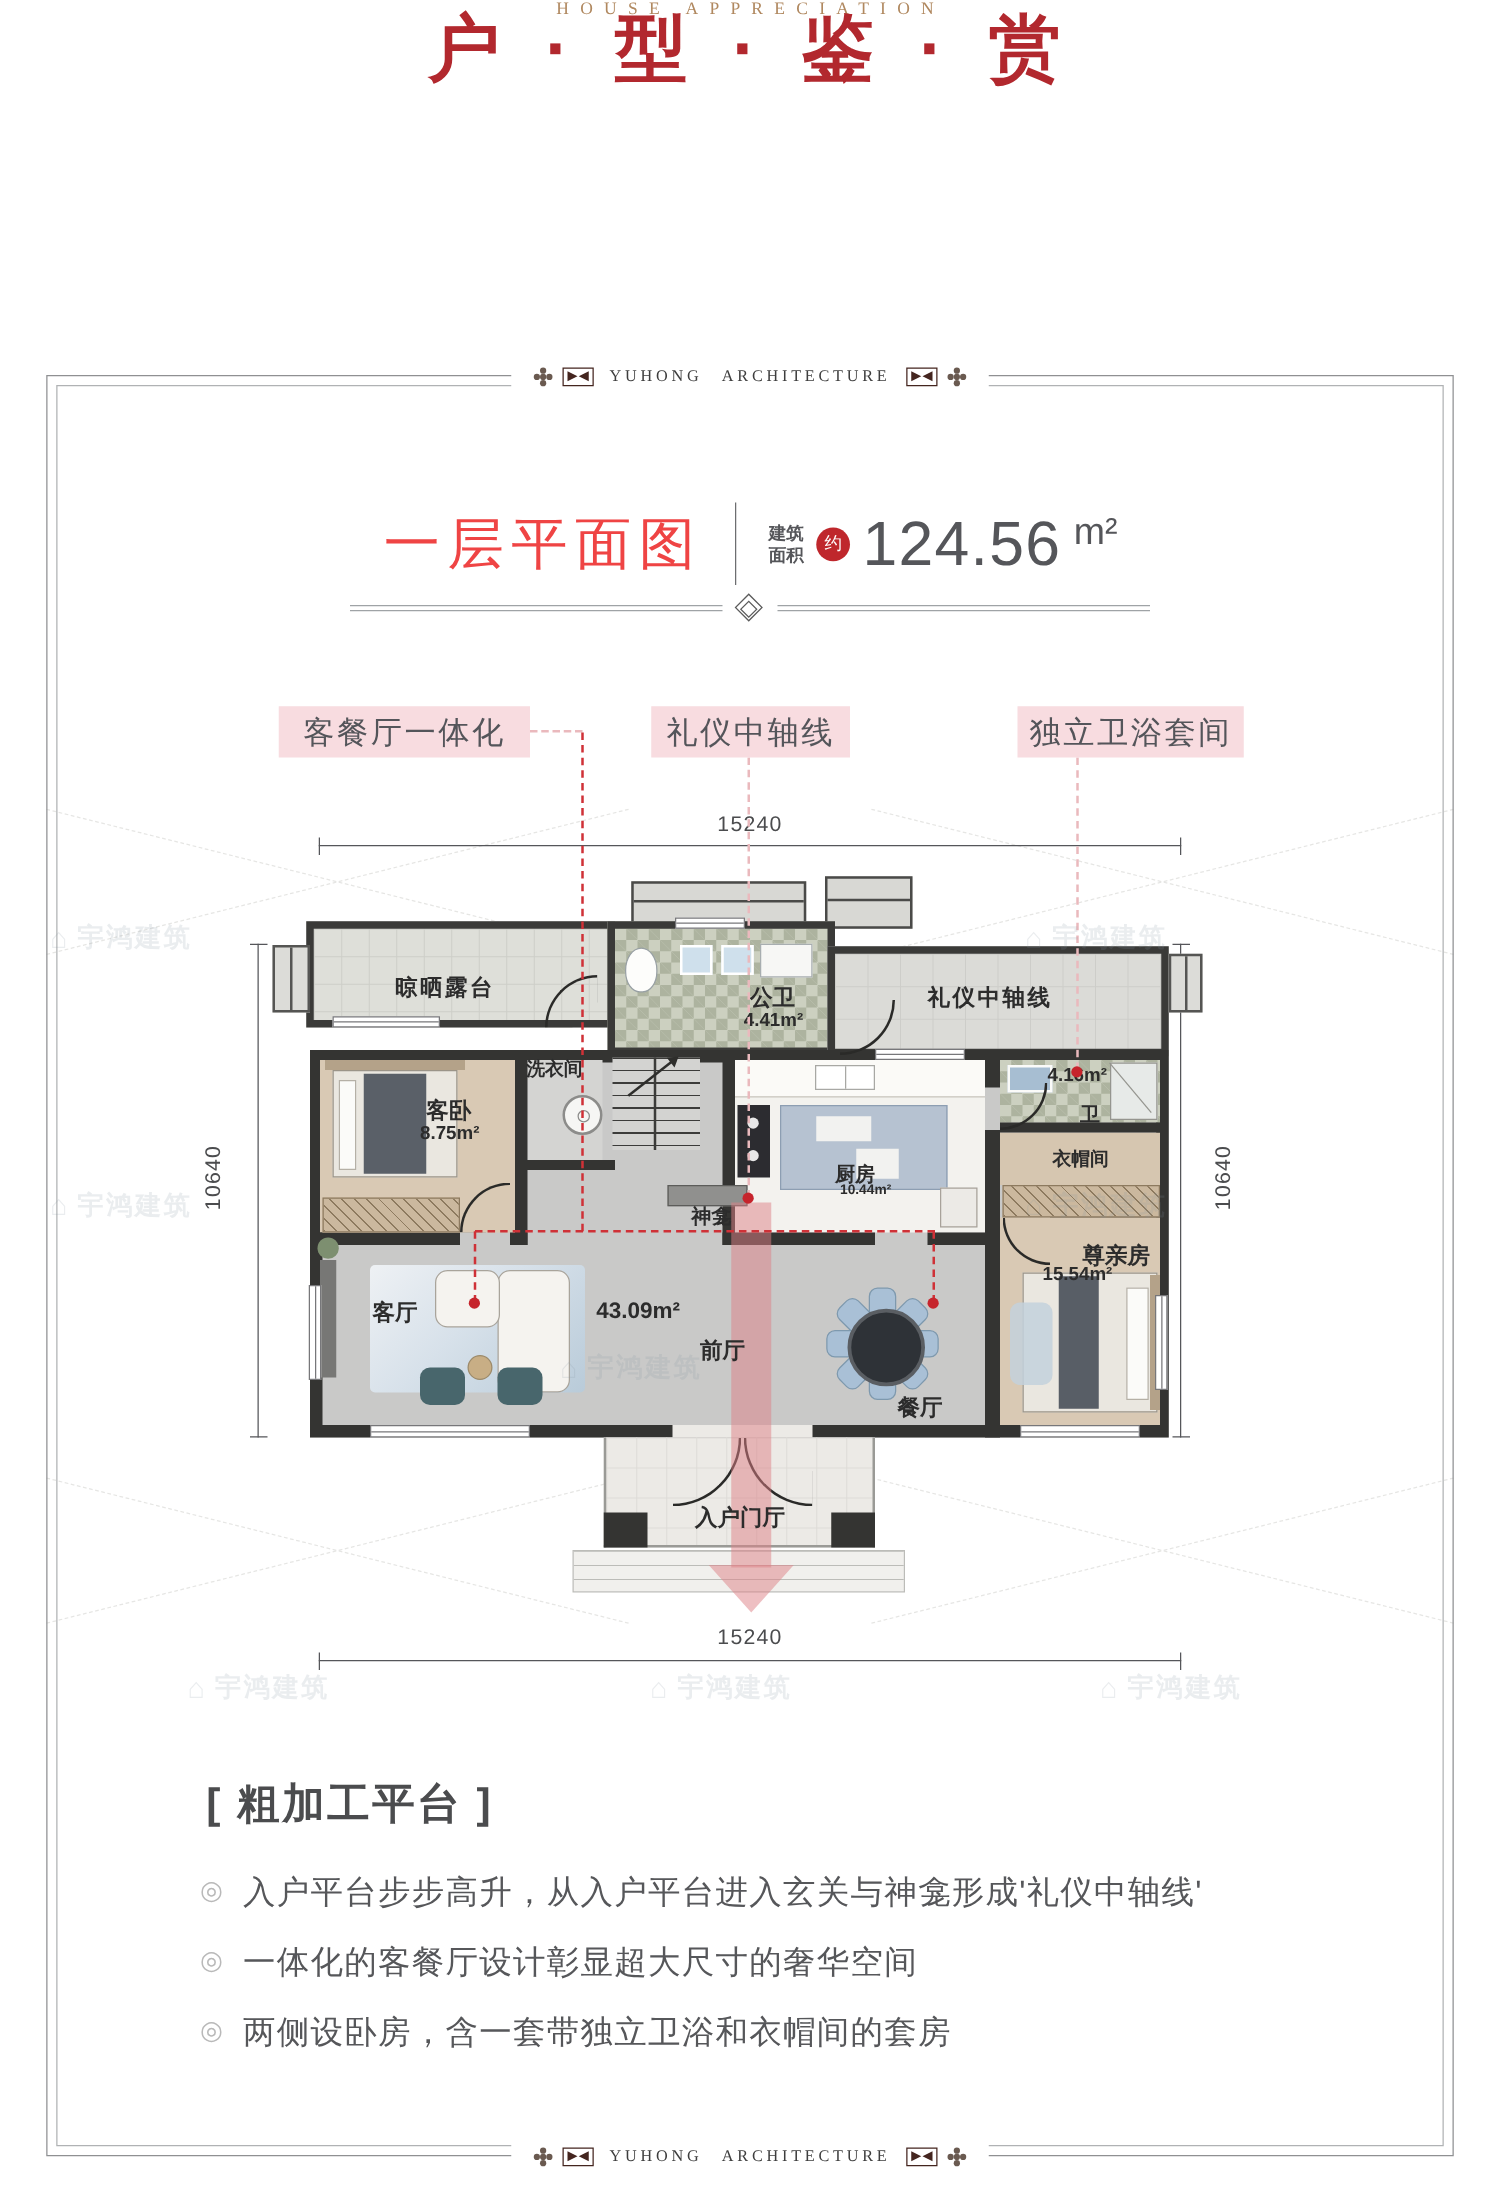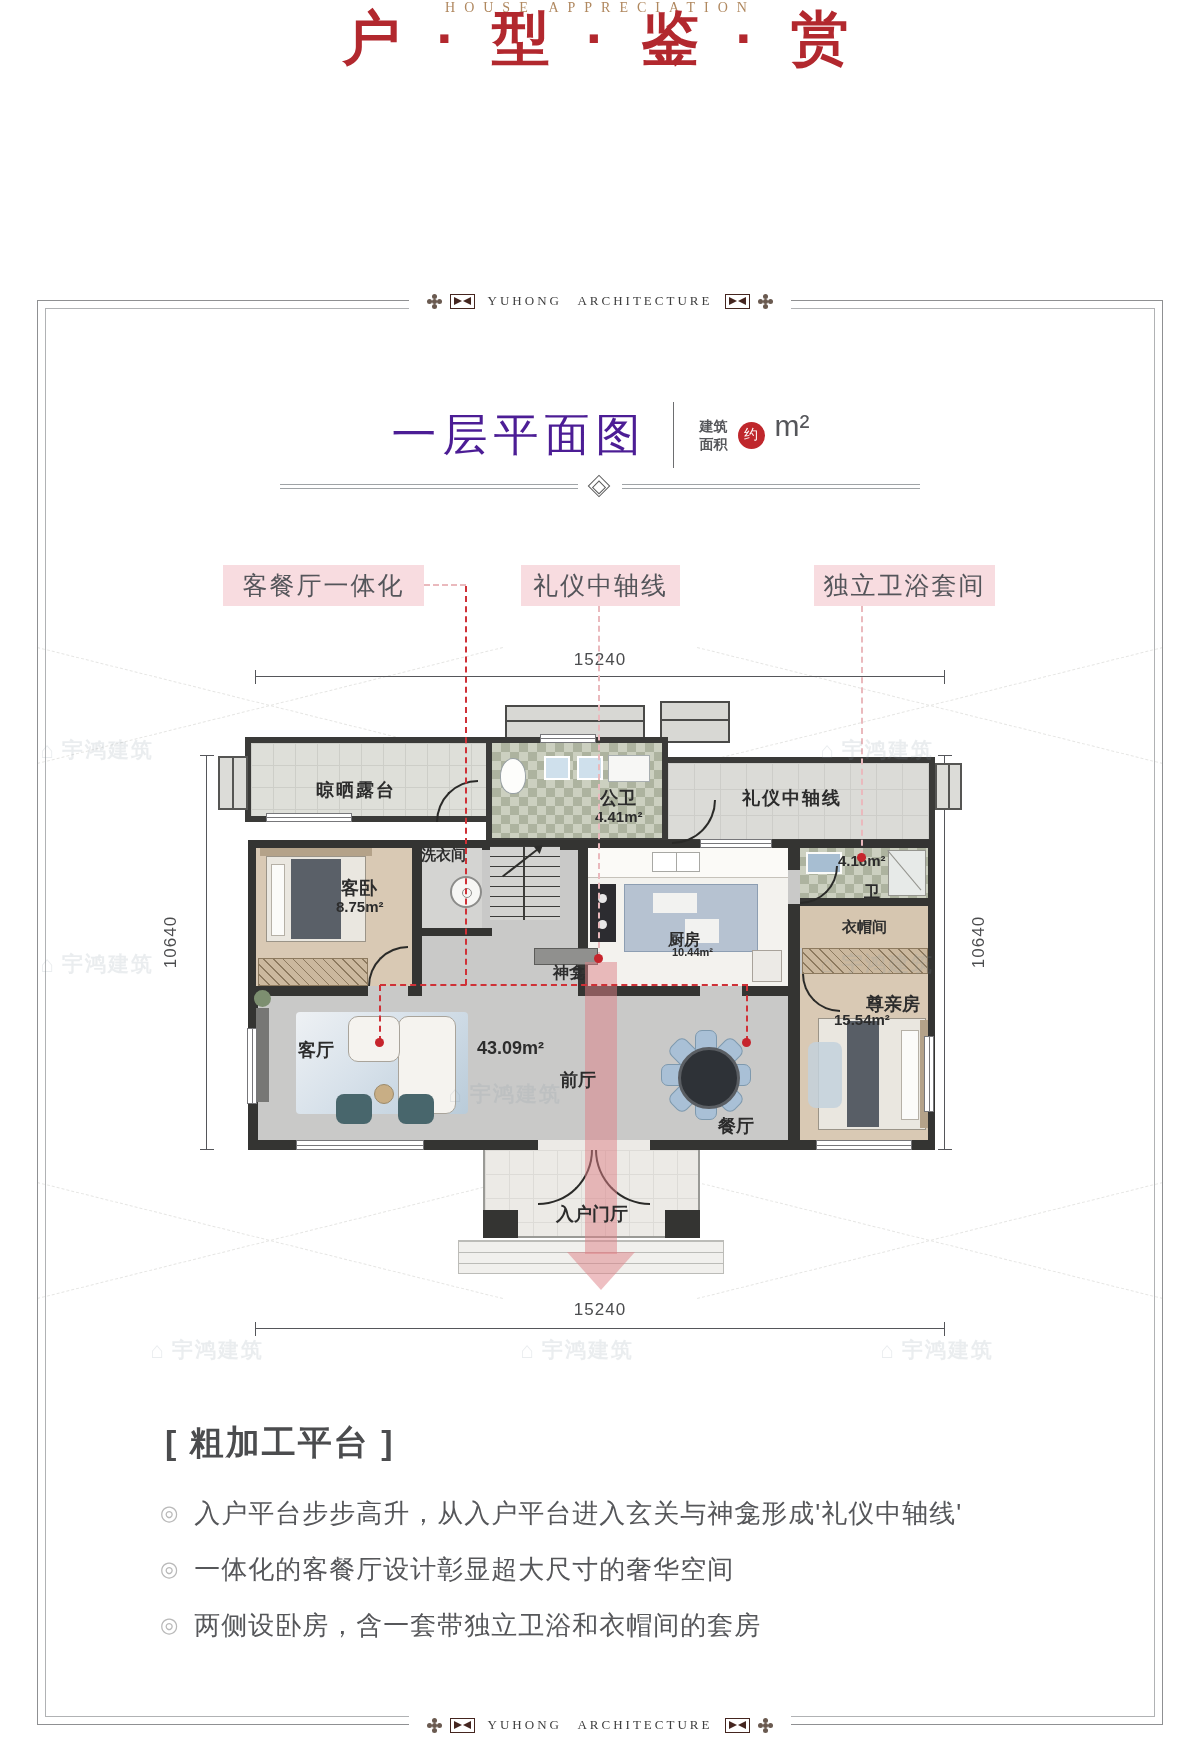--- a/index.html
+++ b/index.html
@@ -19,21 +19,21 @@
   #band-top{left:409px;top:287px}
   #band-bottom{left:409px;top:1711px}
   .quatre{position:relative;width:5px;height:5px;border-radius:50%;background:#6a5a50;box-shadow:0 -5px 0 #6a5a50,0 5px 0 #6a5a50,-5px 0 0 #6a5a50,5px 0 0 #6a5a50;flex:0 0 auto}
   .bowtie-box{width:25px;height:15px;border:1px solid #44251f;display:flex;align-items:center;justify-content:center;gap:1px;flex:0 0 auto}
   .bowtie-box::before{content:"";border-top:4px solid transparent;border-bottom:4px solid transparent;border-left:8px solid #44251f}
   .bowtie-box::after{content:"";border-top:4px solid transparent;border-bottom:4px solid transparent;border-right:8px solid #44251f}
   .band-text{font-family:"Liberation Serif",serif;font-size:13px;letter-spacing:3px;word-spacing:10px;color:#3e3e3e;white-space:nowrap}
 
   
   #plan-head{left:0;top:402px;width:100%;display:flex;justify-content:center;align-items:center;gap:26px}
-  #plan-title{font-size:45px;color:#4c1d95;letter-spacing:6px;white-space:nowrap}
+  #plan-title{font-size:45px;color:#ef4444;letter-spacing:6px;white-space:nowrap}
   #plan-vsep{width:1px;height:66px;background:#6d6e70}
   #area-wrap{display:flex;align-items:center;gap:10px}
   #area-label{font-size:14px;color:#55565a;line-height:1.3;font-weight:bold}
   #area-badge{width:27px;height:27px;border-radius:50%;background:#bf272c;color:#fff;font-size:14px;display:flex;align-items:center;justify-content:center;flex:0 0 auto}
   #area-value{font-size:50px;color:#55565a;letter-spacing:1px}
   #area-unit{font-size:30px;color:#55565a;transform:translateY(-9px);display:inline-block}
 
   
   .divline{height:5px;border-top:1px solid #9fa3a6;border-bottom:1px solid #9fa3a6}
   #div-left{left:280px;top:484px;width:298px}
@@ -300,20 +300,21 @@
 
   <div class="a" id="plan-head">
     <span id="plan-title">一层平面图</span>
     <span id="plan-vsep"></span>
     <span id="area-wrap">
       <span id="area-label">
         <div>建筑</div>
         <div>面积</div>
       </span>
       <span id="area-badge">约</span>
+      <span id="area-value">124.56</span>
       <span id="area-unit">m²</span>
     </span>
   </div>
 
   <div class="a divline" id="div-left"></div>
   <div class="a divline" id="div-right"></div>
   <div class="a" id="knot"></div>
 
   <div class="a tag" id="tag-left">客餐厅一体化</div>
   <div class="a tag" id="tag-center">礼仪中轴线</div>

